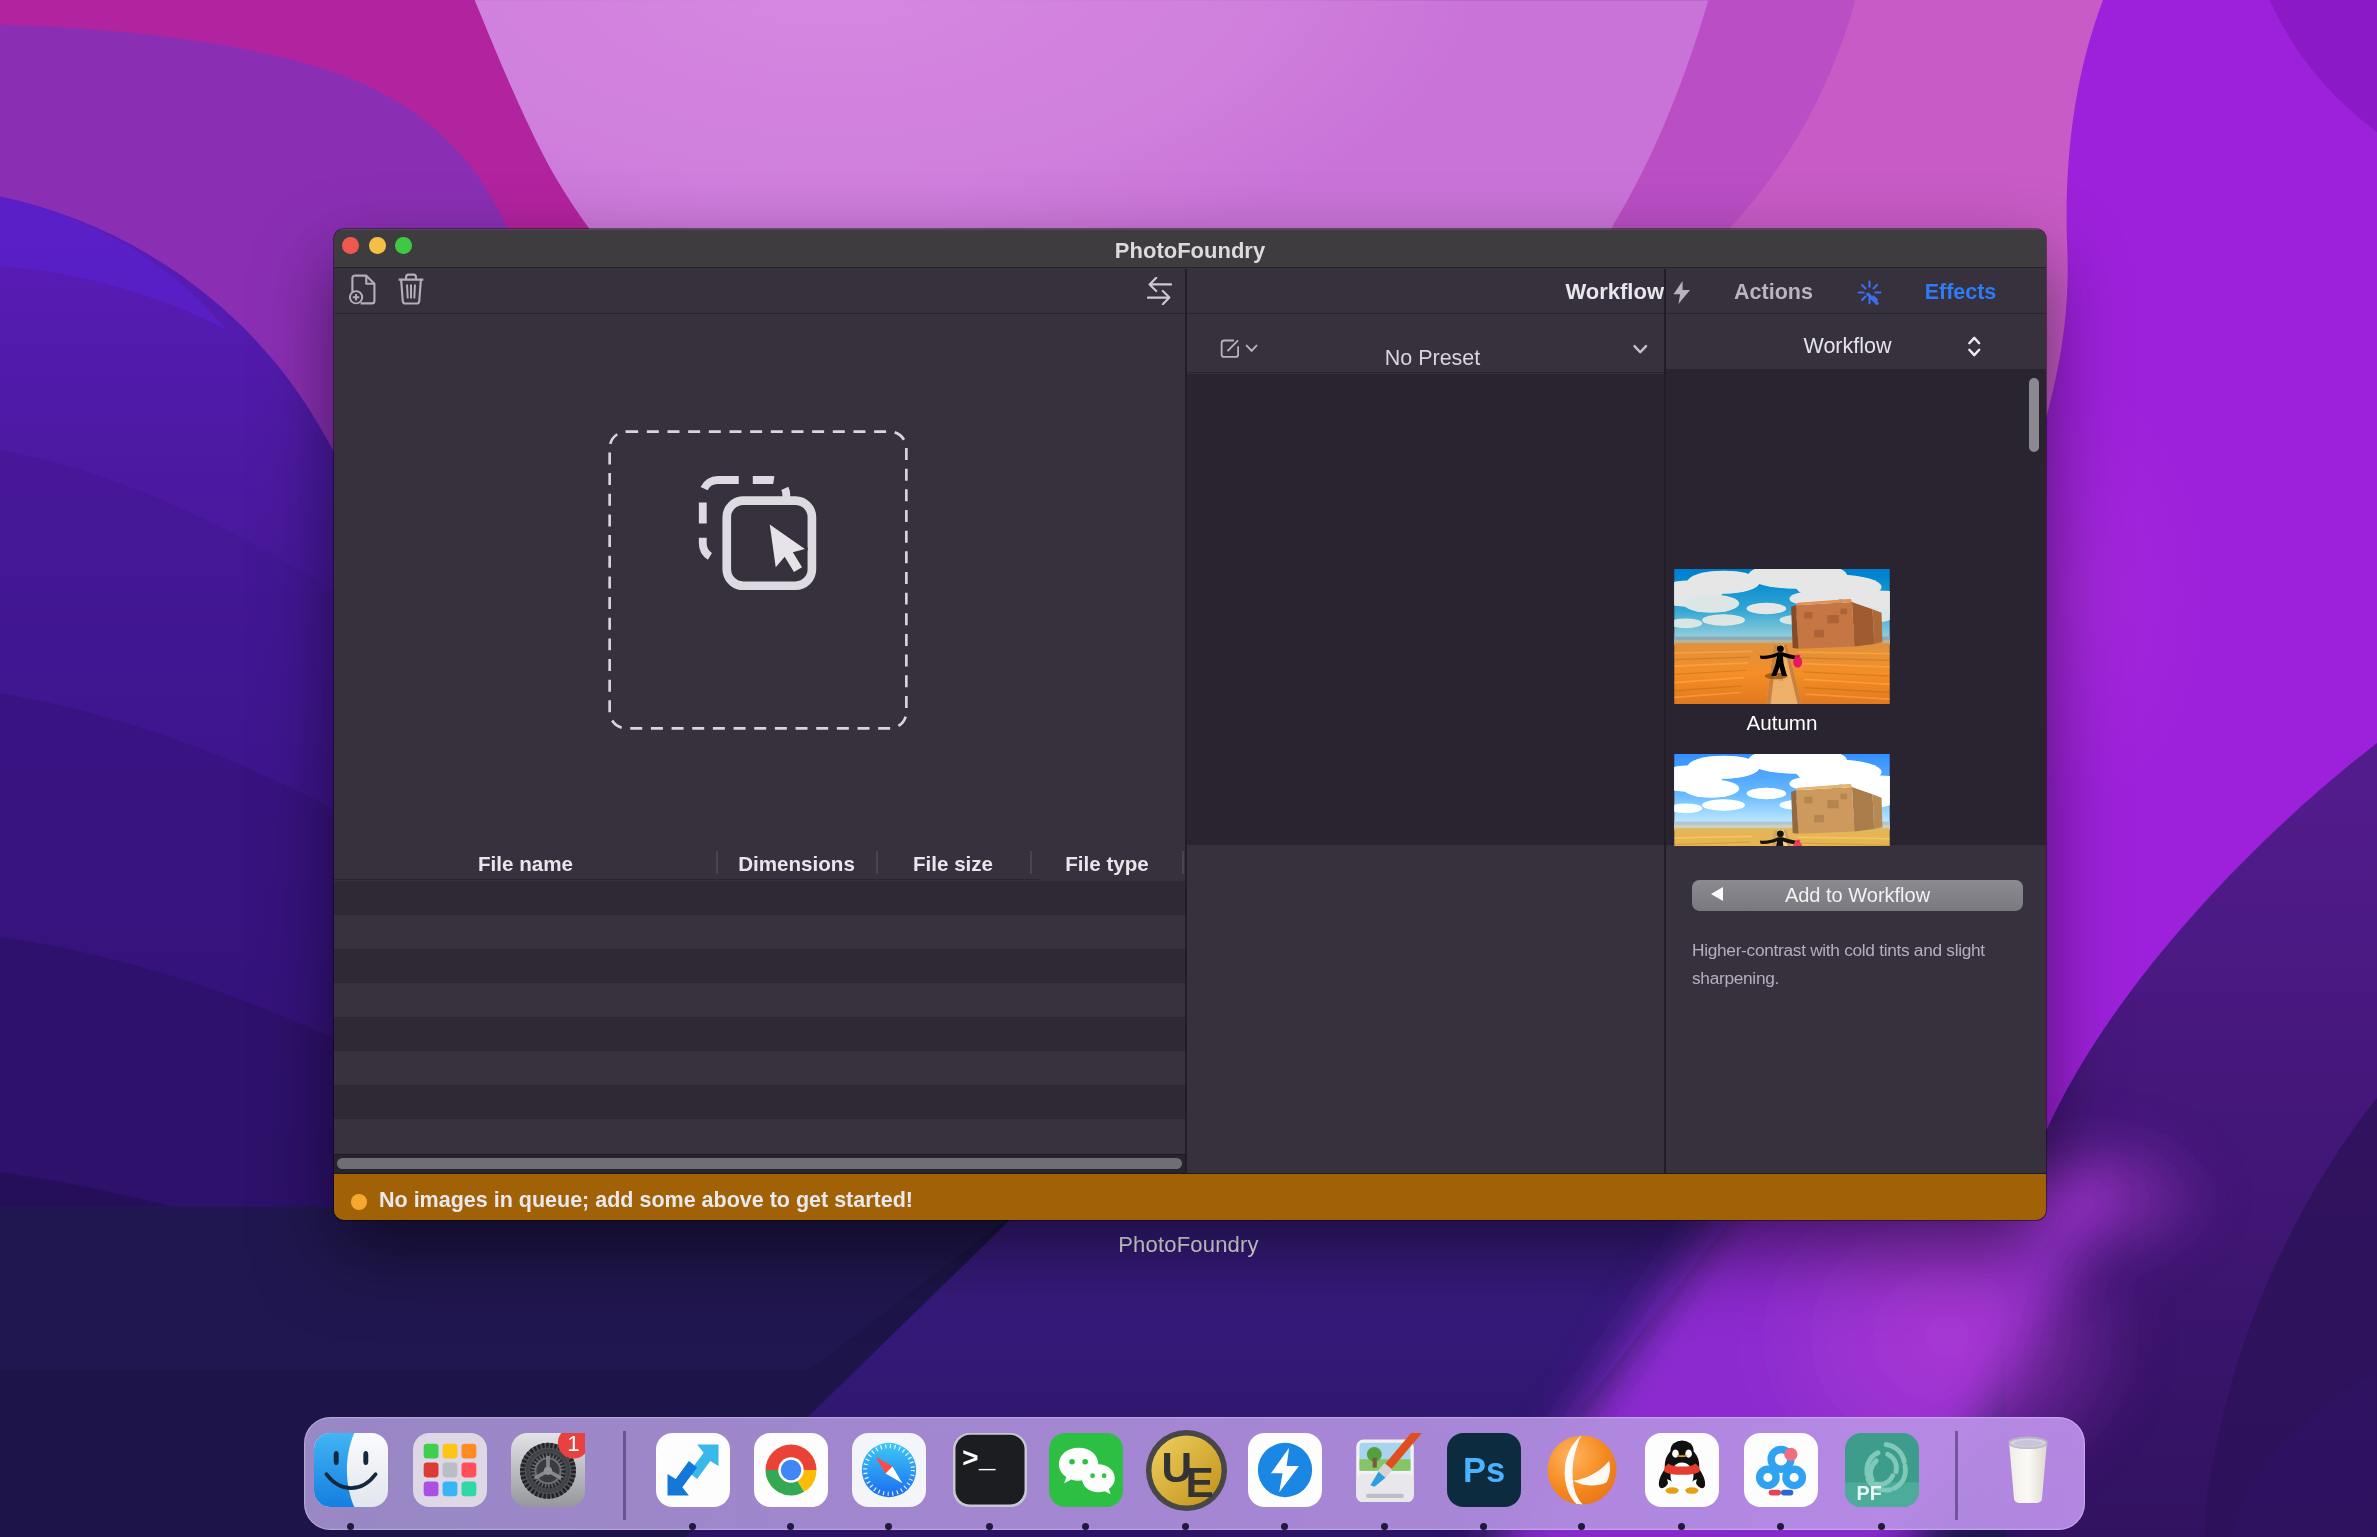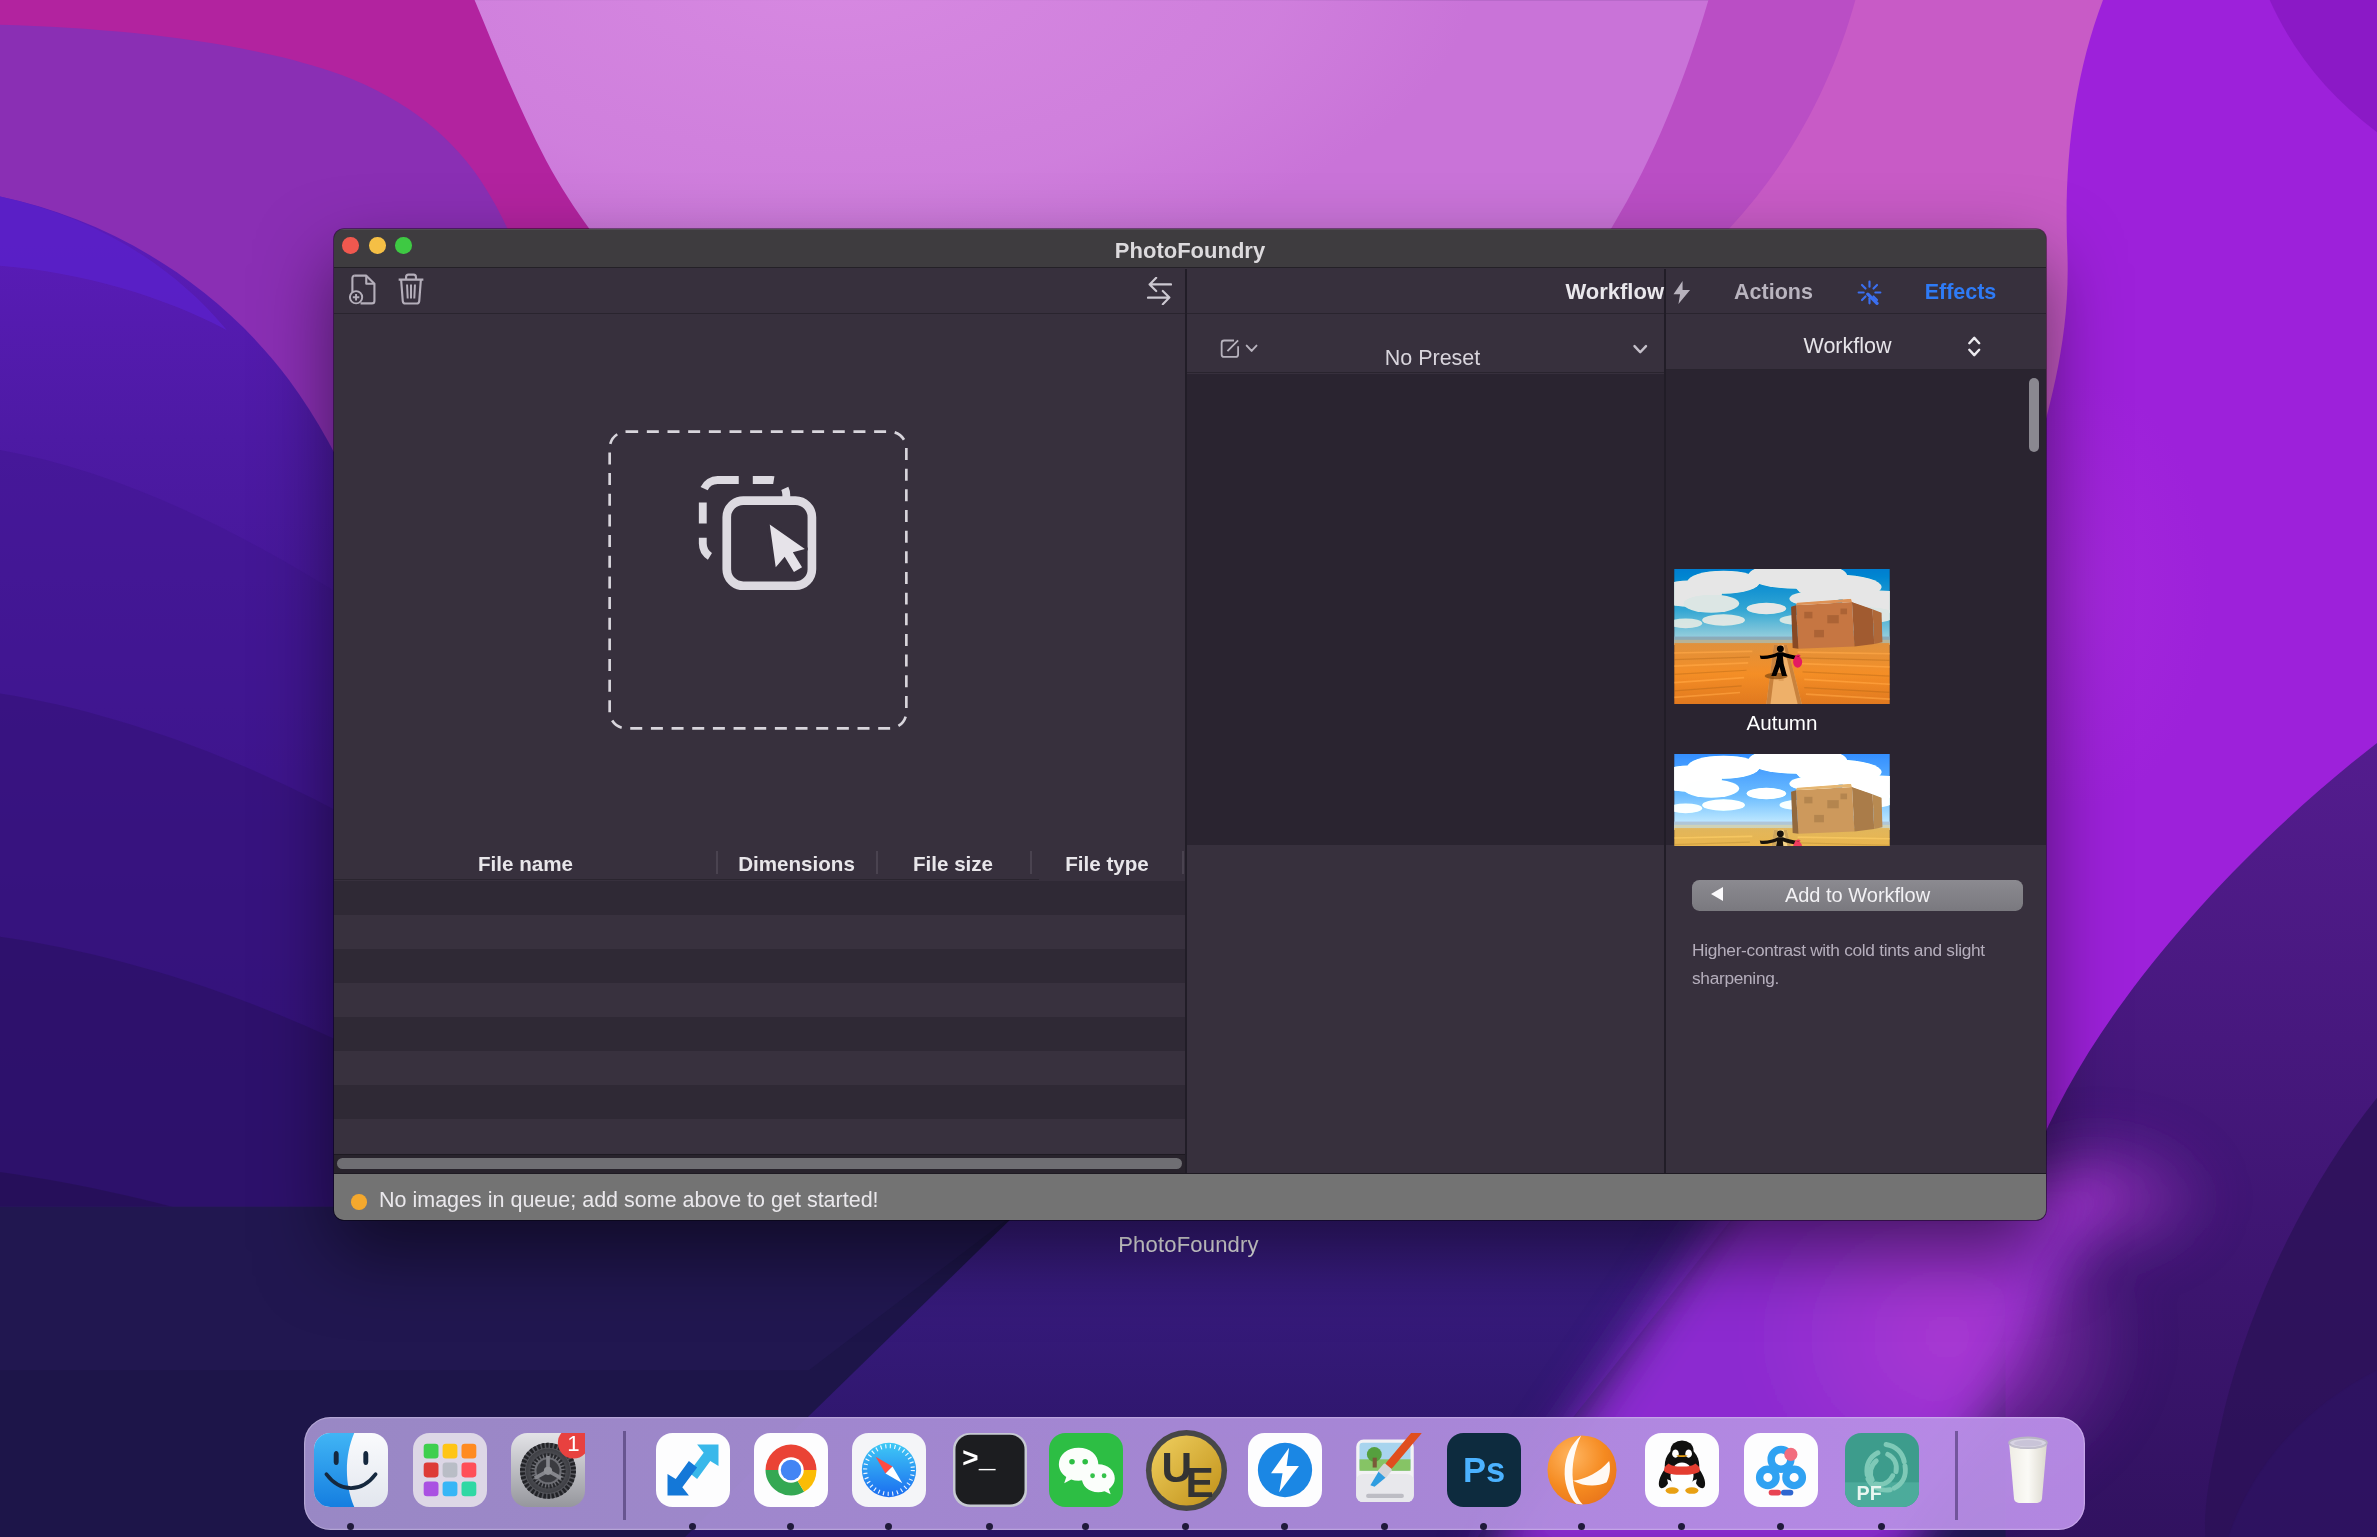--- a/index.html
+++ b/index.html
@@ -62,22 +62,22 @@
   #addbtn { position:absolute; left:1358px; top:651px; width:331px; height:31px; border-radius:7.4px;
     background:linear-gradient(#8b8a90, #7a797f); color:#f2f1f4; font-size:20px;
     text-align:center; line-height:30px; }
   #addbtn .tri { position:absolute; left:19px; top:7.4px; width:0; height:0;
     border-top:7.4px solid transparent; border-bottom:7.4px solid transparent;
     border-right:12.4px solid #fbfafc; }
   #fxdesc { position:absolute; left:1358px; top:707px; width:355px; color:#b5aebc;
     font-size:17.3px; letter-spacing:-0.3px; line-height:28px; white-space:nowrap; }
 
   
-  #status { position:absolute; left:0; top:944px; width:1712px; height:48px; background:#737373;
-    border-top:0.8px solid #1e1a22; }
+  #status { position:absolute; left:0; top:944px; width:1712px; height:48px; background:#a16207;
+    border-top:0.8px solid #1e1a22;font-weight:bold; }
   #status .dot { position:absolute; left:17.3px; top:20px; width:15.7px; height:15.7px; border-radius:50%;
     background:#f4a82d; }
   #status .msg { position:absolute; left:45px; top:14px; color:#eae8ec; font-size:21.5px; }
   #export { position:absolute; left:1331px; top:0px; width:381px; height:48px; background:#2d7c75;
     color:#9dbcb6; font-size:22px; text-align:center; line-height:48px; }
 
   
   #dock { position:absolute; left:304px; top:1417px; width:1781px; height:113px; border-radius:26.4px;
     background:linear-gradient(90deg, rgba(160,142,204,.95), rgba(172,140,218,.95) 55%, rgba(186,142,232,.95));
     box-shadow:inset 0 0 0 1.2px rgba(255,255,255,.25);

